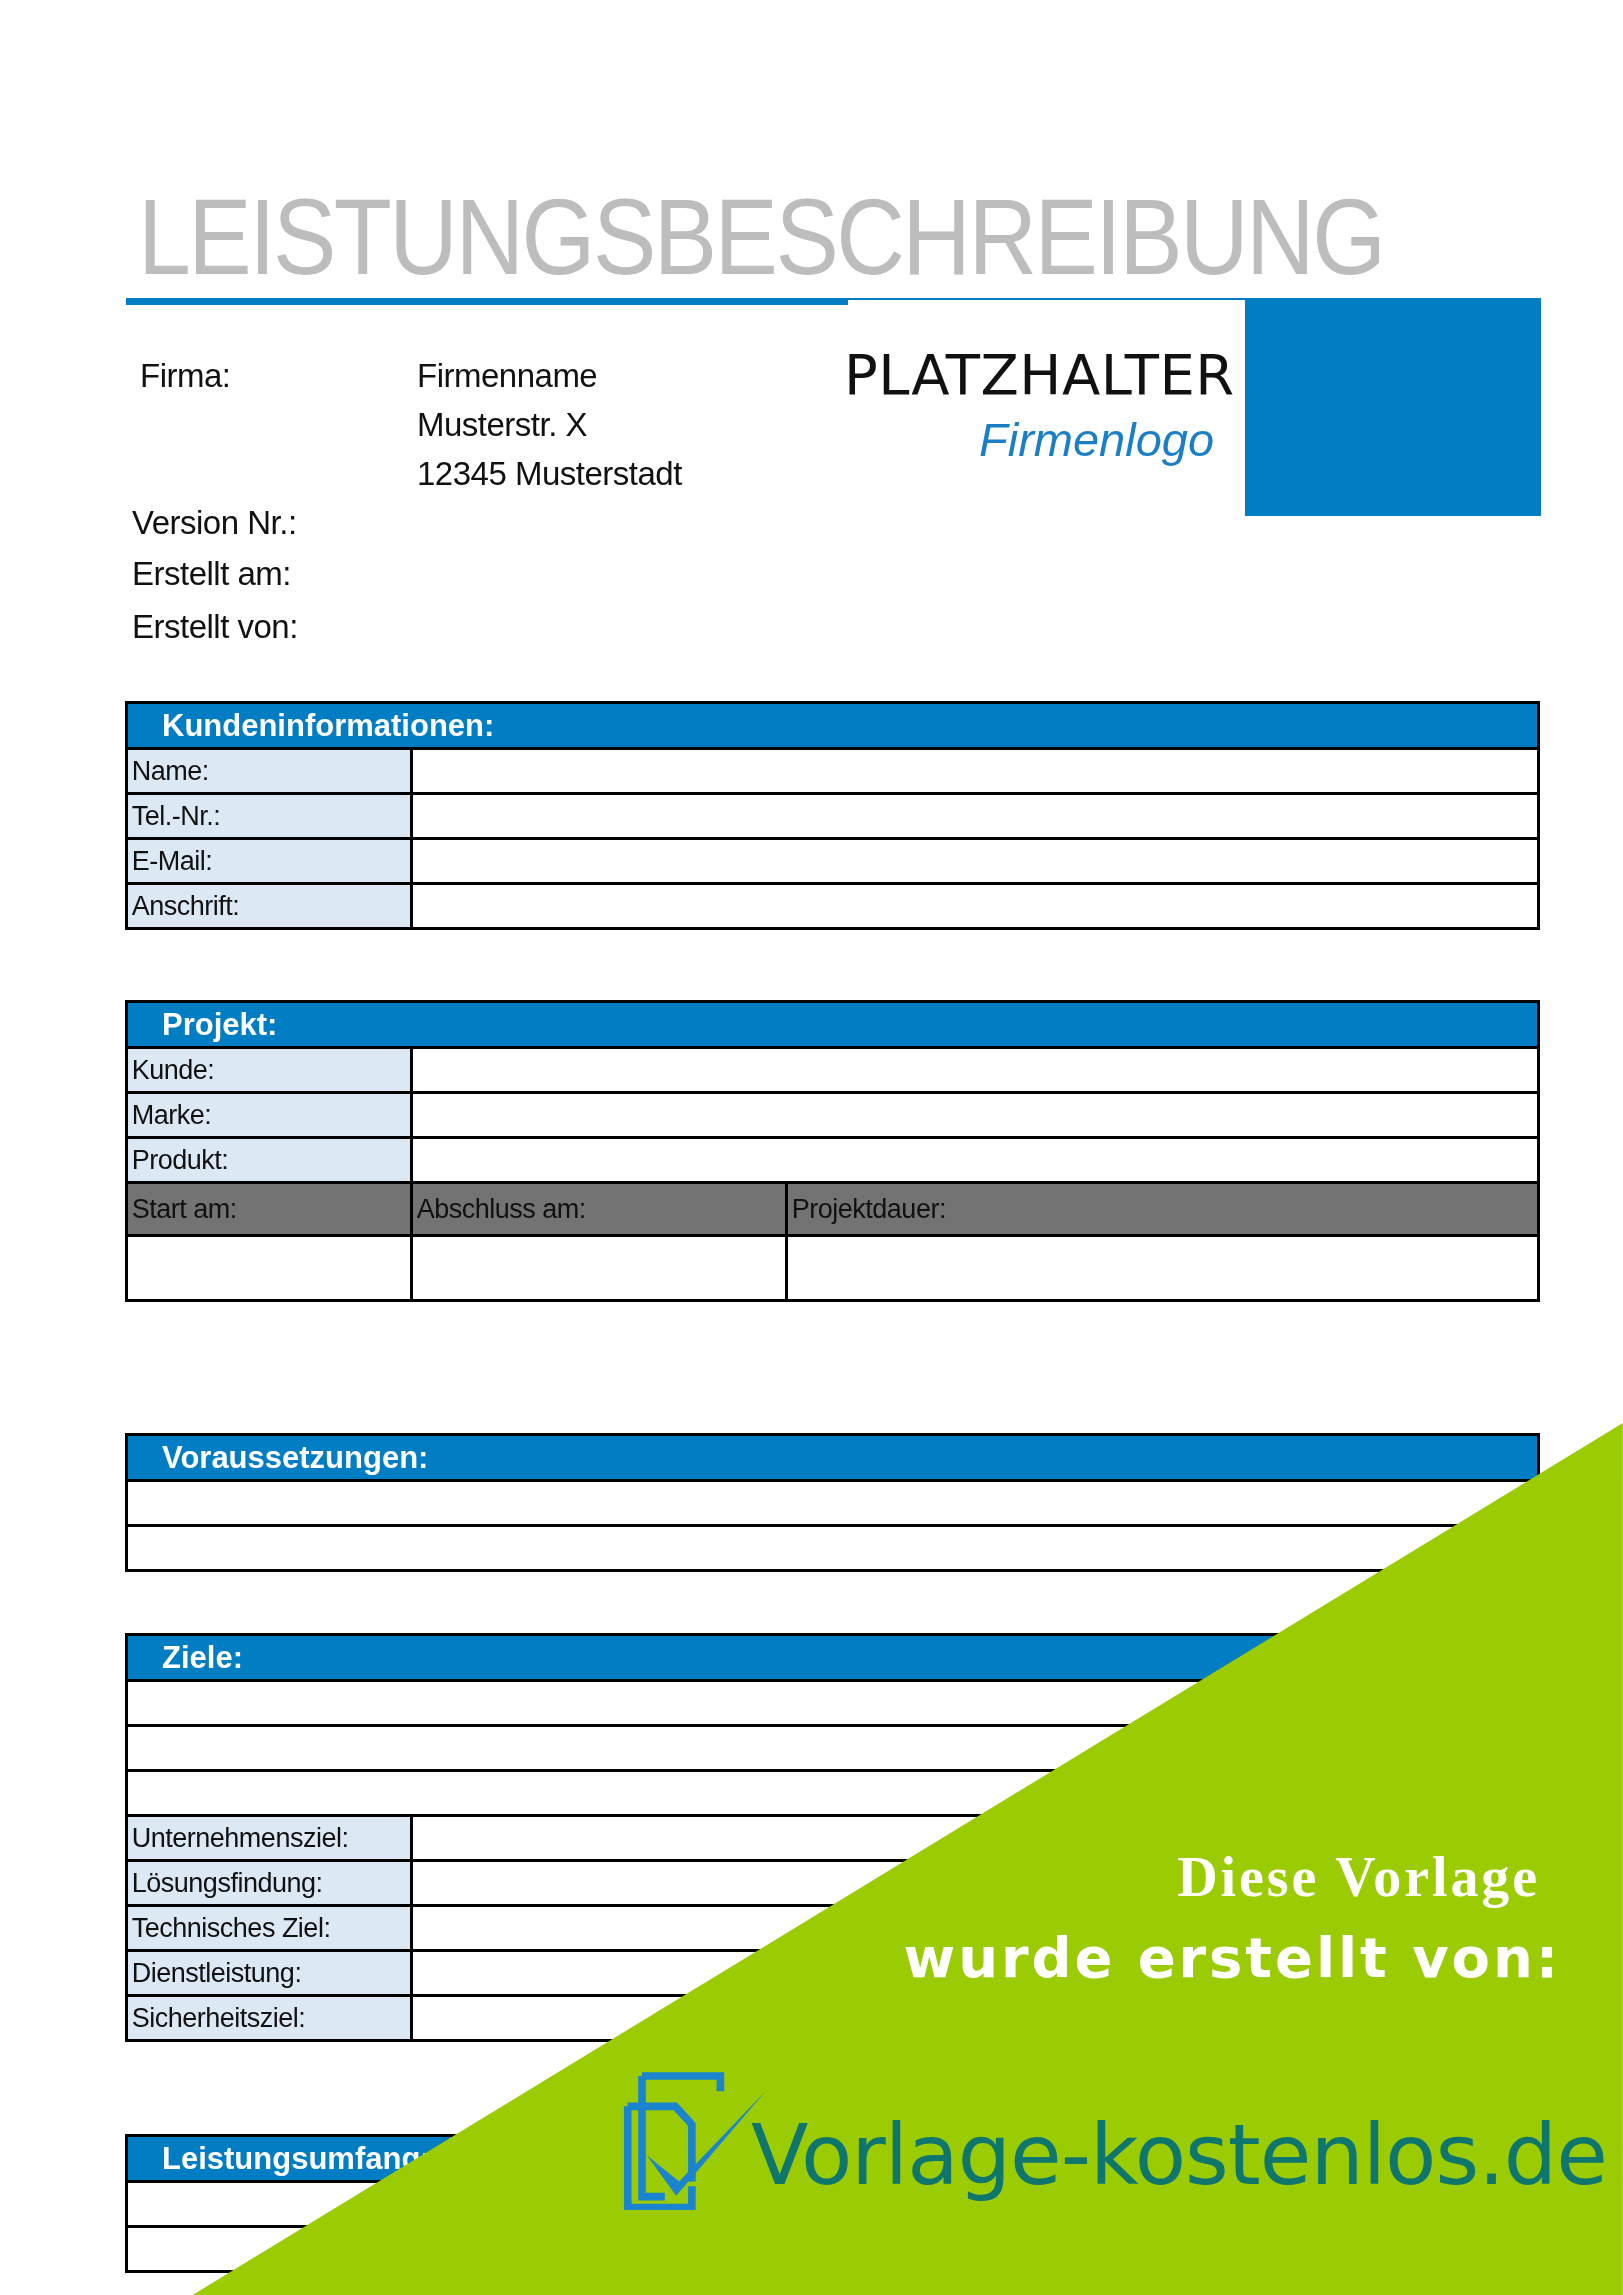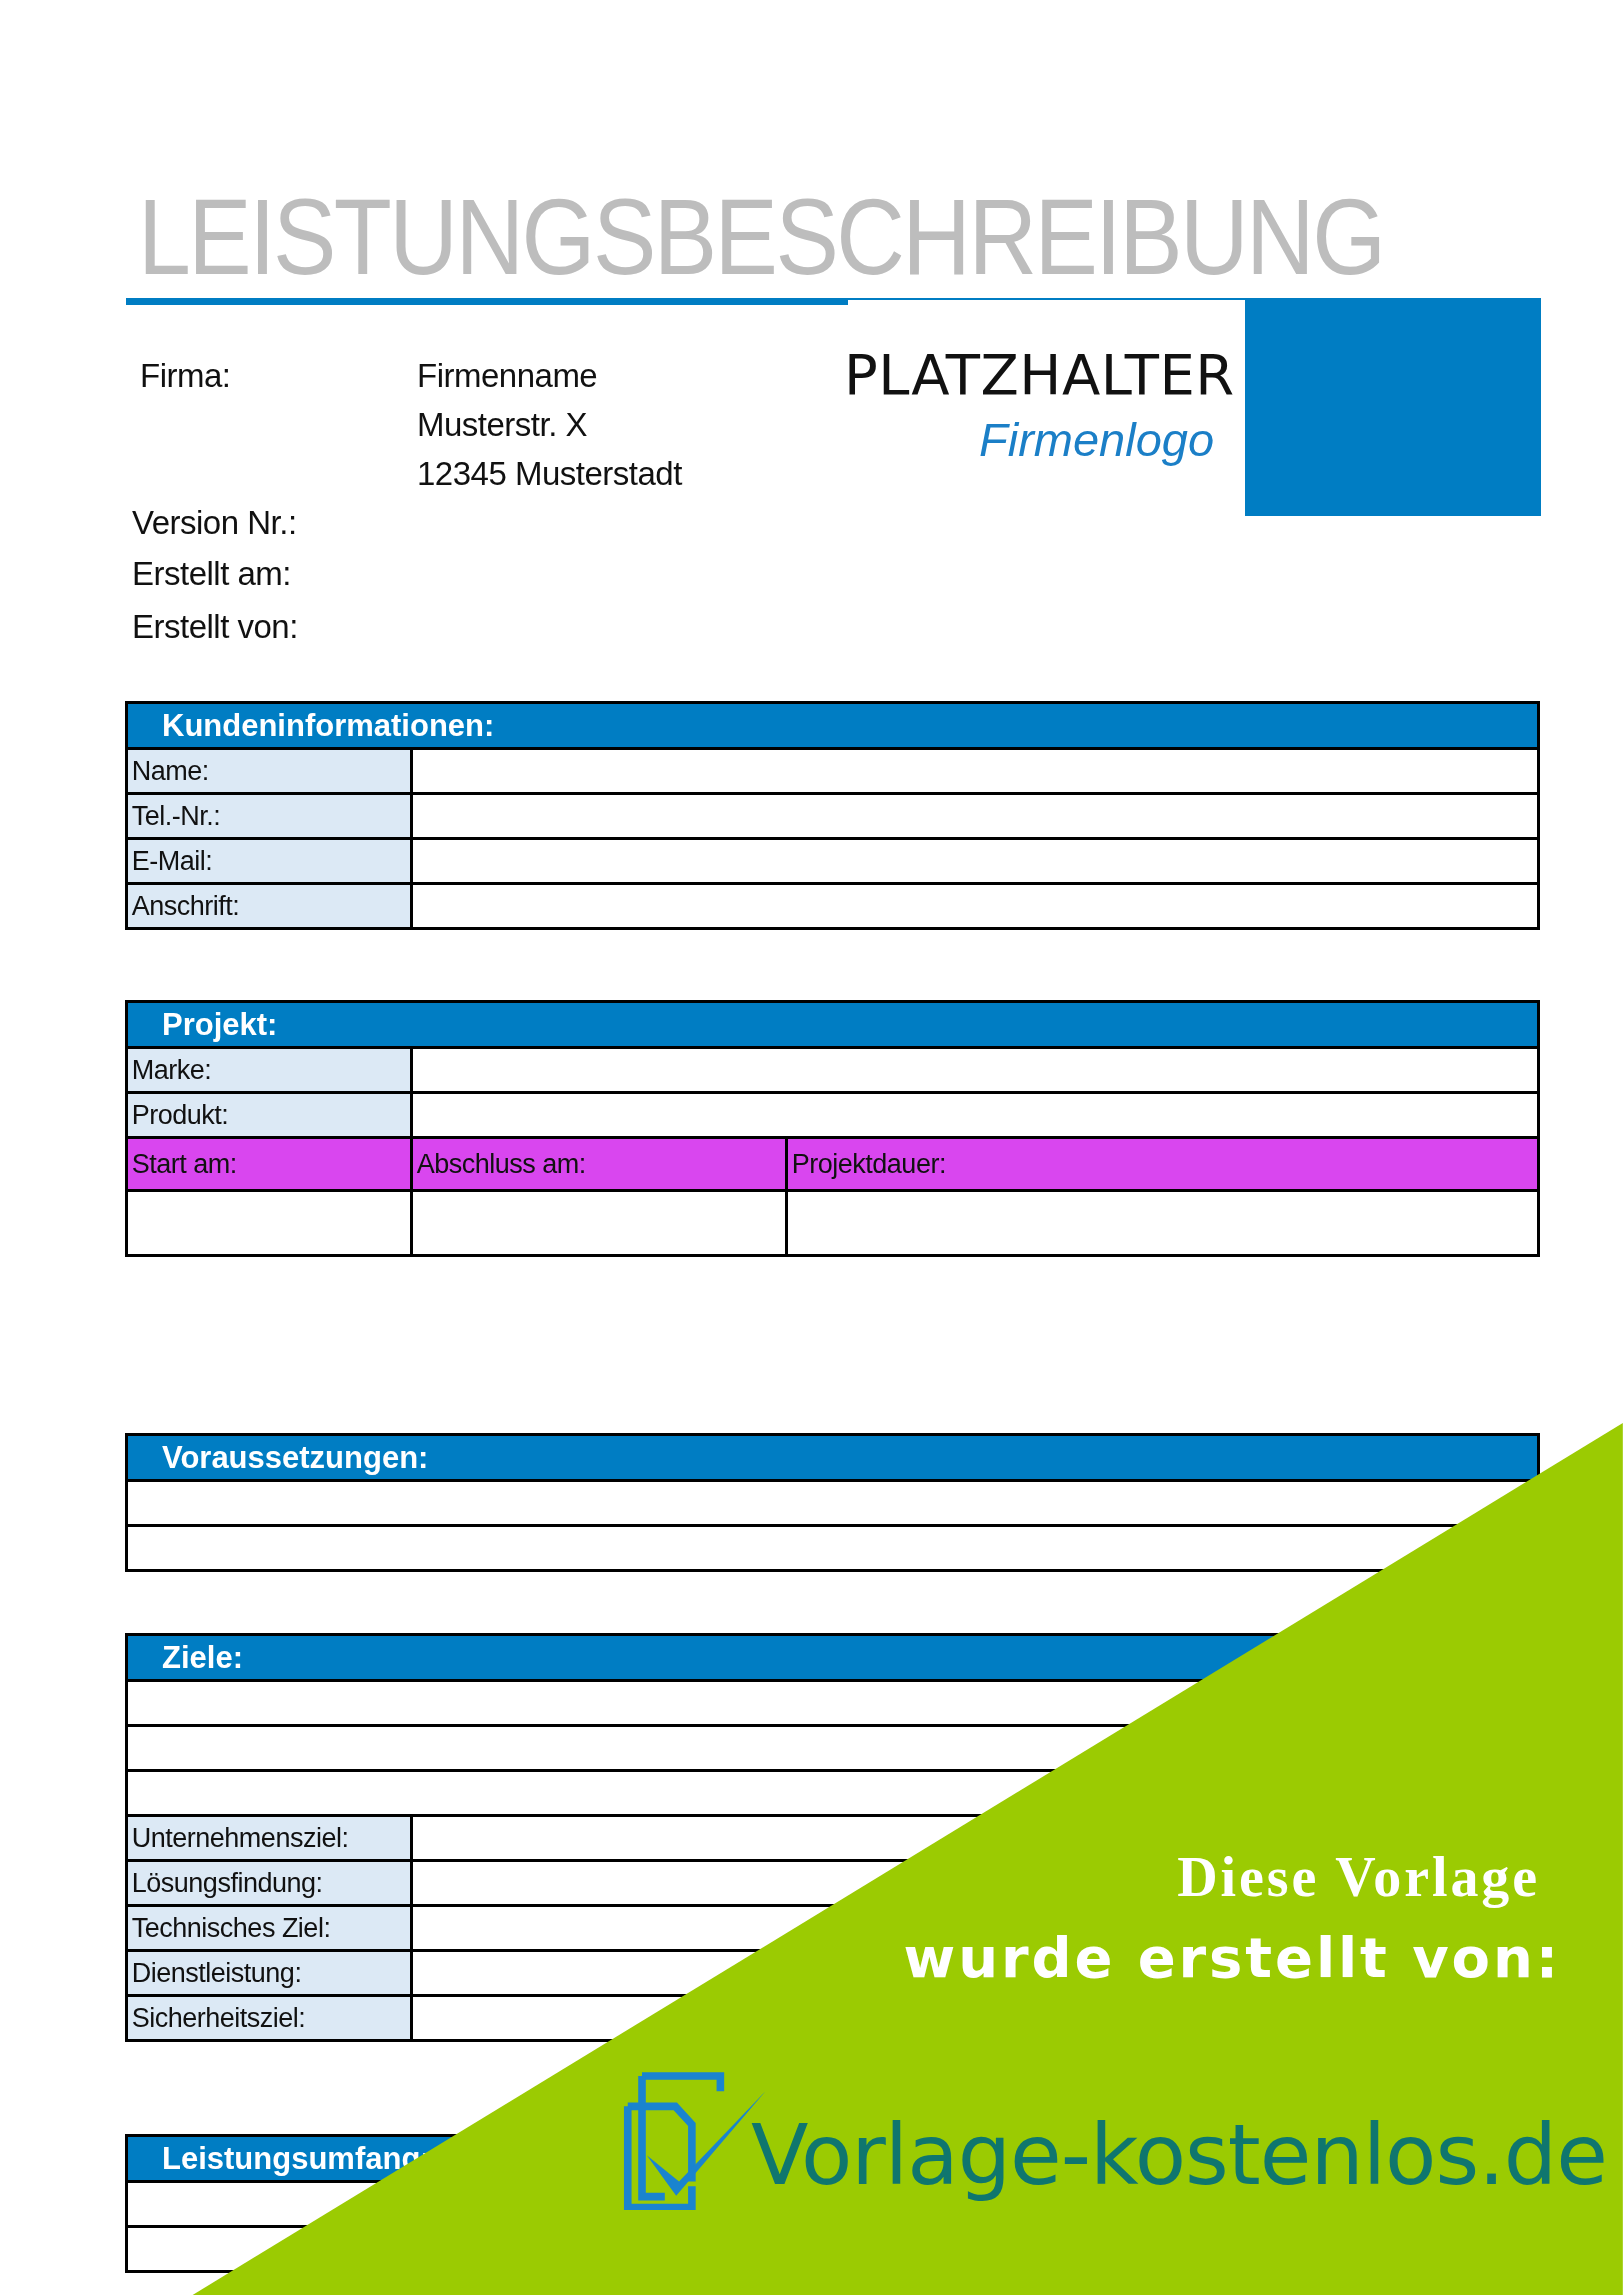--- a/index.html
+++ b/index.html
@@ -37,21 +37,21 @@
     border: 3.8px solid #000; padding: 0 3.8px; height: 42px;
     font-size: 27px; letter-spacing: -0.5px; white-space: nowrap; overflow: hidden;
     vertical-align: middle;
   }
   table.form td.head {
     background: #007dc3; color: #fff; font-weight: bold; font-size: 31px; height: 43px;
     letter-spacing: 0;
     padding-left: 34px;
   }
   table.form td.label { background: #dce9f5; }
-  table.form td.green { background: #d946ef; height: 50px; }
+  table.form td.green { background: #737373; height: 50px; }
   table.form td.tall { height: 62px; }
 
   .triangle {
     left: 0; top: 0; width: 1623px; height: 2295px;
   }
   .wm-line1 {
     right: 83px; top: 1849px; font-size: 56px; font-weight: bold; color: #fff;
     font-family: Liberation Serif, serif; letter-spacing: 2.9px; white-space: nowrap; line-height:1;
   }
   .wm-line2 {
@@ -116,20 +116,24 @@
   <colgroup>
       <col style="width:285px">
       <col style="width:375px">
       <col>
     </colgroup>
   <tbody>
       <tr>
         <td class="head" colspan="3">Projekt:</td>
       </tr>
   <tr>
+    <td class="label">Kunde:</td>
+    <td colspan="2"></td>
+  </tr>
+  <tr>
     <td class="label">Marke:</td>
     <td colspan="2"></td>
   </tr>
   <tr>
     <td class="label">Produkt:</td>
     <td colspan="2"></td>
   </tr>
   <tr>
     <td class="green">Start am:</td>
     <td class="green">Abschluss am:</td>

